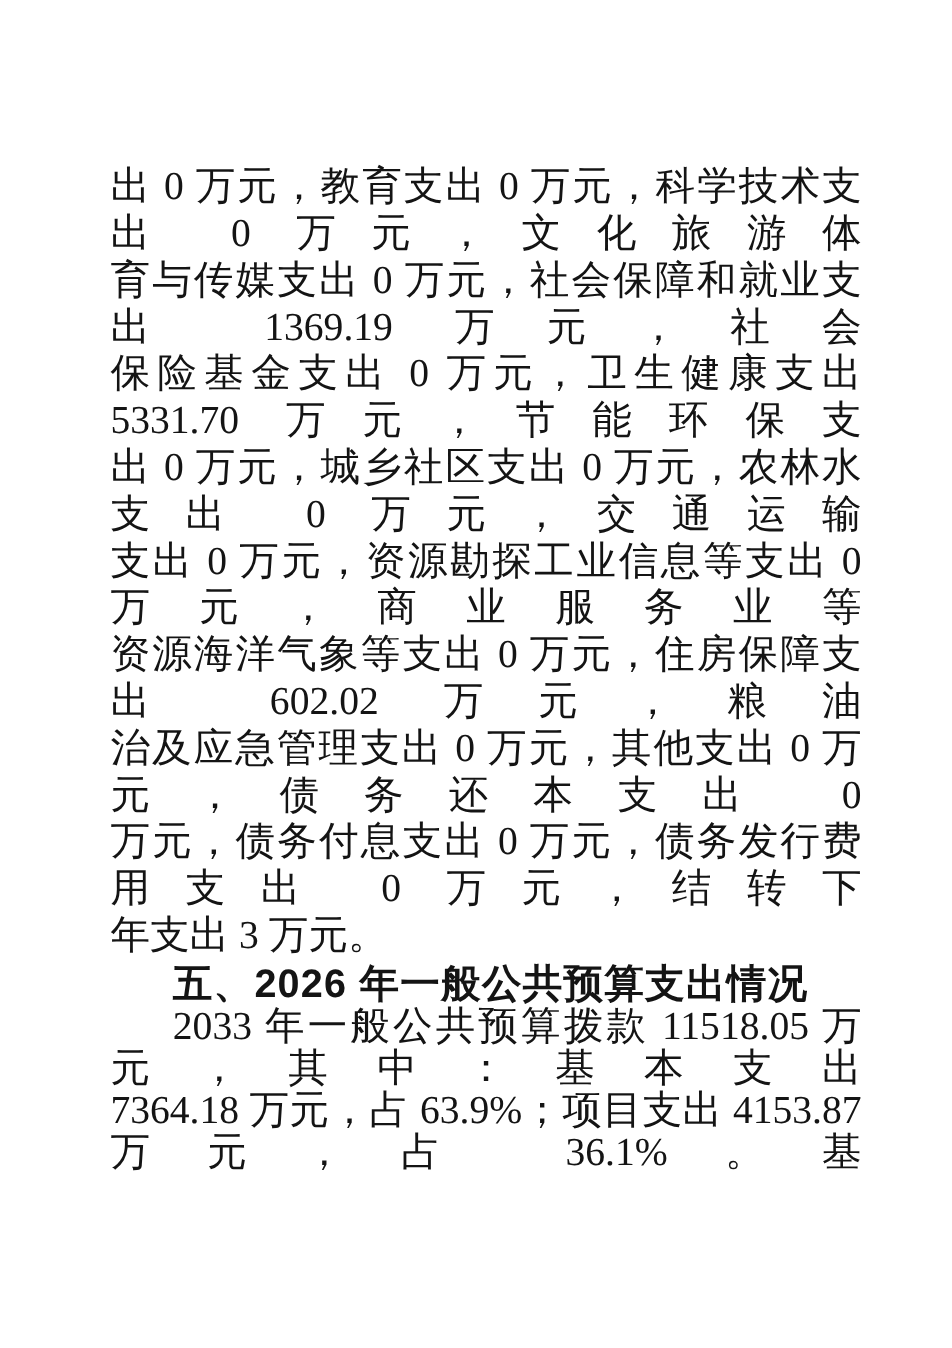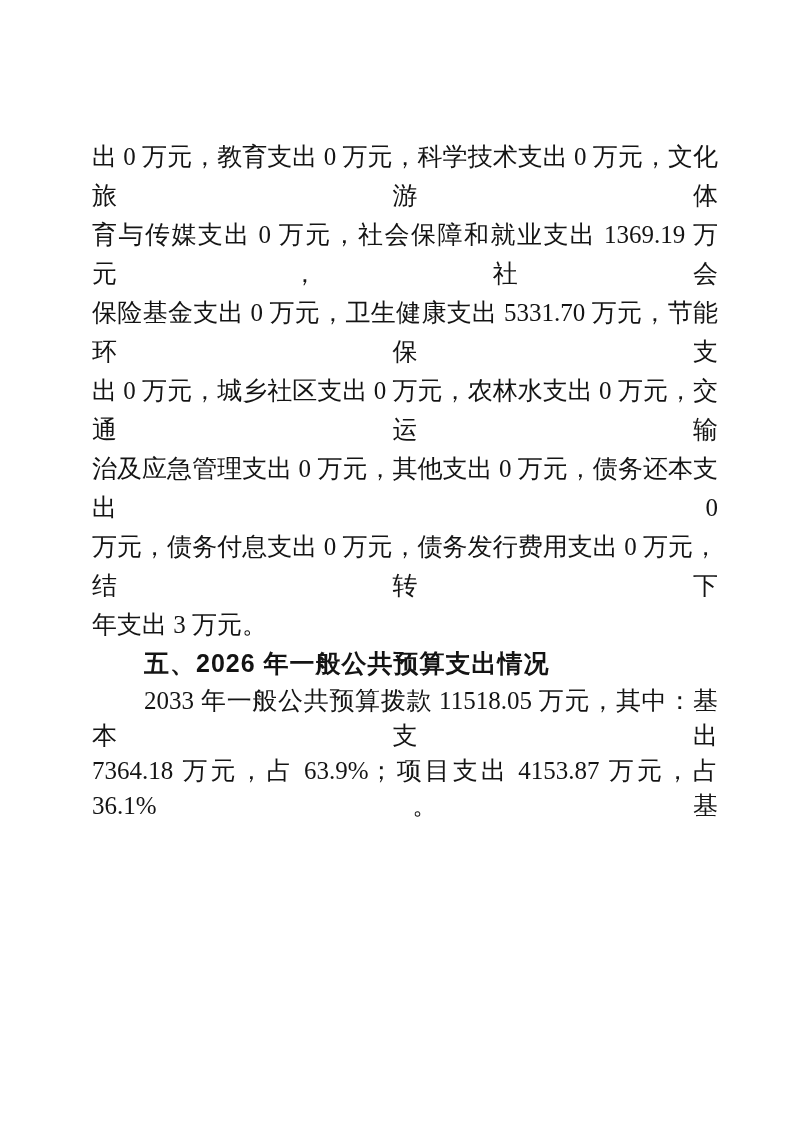--- a/index.html
+++ b/index.html
@@ -15,21 +15,21 @@
     overflow: hidden;
   }
   .content {
     position: absolute;
     left: 92px;
     top: 137px;
     width: 626px;
   }
   .line {
     font-family: "Liberation Serif", "DejaVu Serif", serif;
-    font-size: 25px;
+    font-size: 33px;
     color: #141414;
     text-align: left;
   }
   
   .sec-a { line-height: 39px; }
   
   .sec-b { line-height: 35px; }
   
   .full {
     text-align: justify;
@@ -45,20 +45,22 @@
 </style>
 </head>
 <body>
 
 <div class="page">
   <div class="content">
     <div class="line sec-a full">出 0 万元，教育支出 0 万元，科学技术支出 0 万元，文化旅游体</div>
     <div class="line sec-a full">育与传媒支出 0 万元，社会保障和就业支出 1369.19 万元，社会</div>
     <div class="line sec-a full">保险基金支出 0 万元，卫生健康支出 5331.70 万元，节能环保支</div>
     <div class="line sec-a full">出 0 万元，城乡社区支出 0 万元，农林水支出 0 万元，交通运输</div>
+    <div class="line sec-a full">支出 0 万元，资源勘探工业信息等支出 0 万元，商业服务业等</div>
+    <div class="line sec-a full">资源海洋气象等支出 0 万元，住房保障支出 602.02 万元，粮油</div>
     <div class="line sec-a full">治及应急管理支出 0 万元，其他支出 0 万元，债务还本支出 0</div>
     <div class="line sec-a full">万元，债务付息支出 0 万元，债务发行费用支出 0 万元，结转下</div>
     <div class="line sec-a">年支出 3 万元。</div>
     <div class="line sec-a heading">五、2026 年一般公共预算支出情况</div>
     <div class="line sec-b full indent">2033 年一般公共预算拨款 11518.05 万元，其中：基本支出</div>
     <div class="line sec-b full">7364.18 万元，占 63.9%；项目支出 4153.87 万元，占 36.1%。基</div>
 
   </div>
 </div>
 

